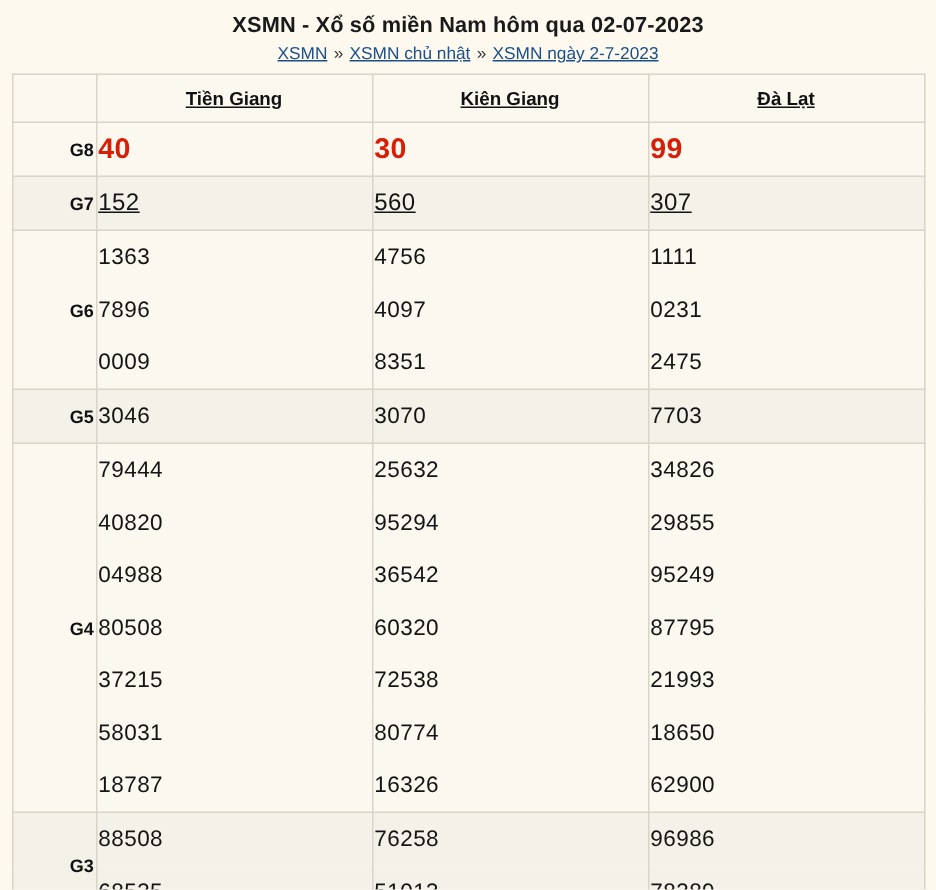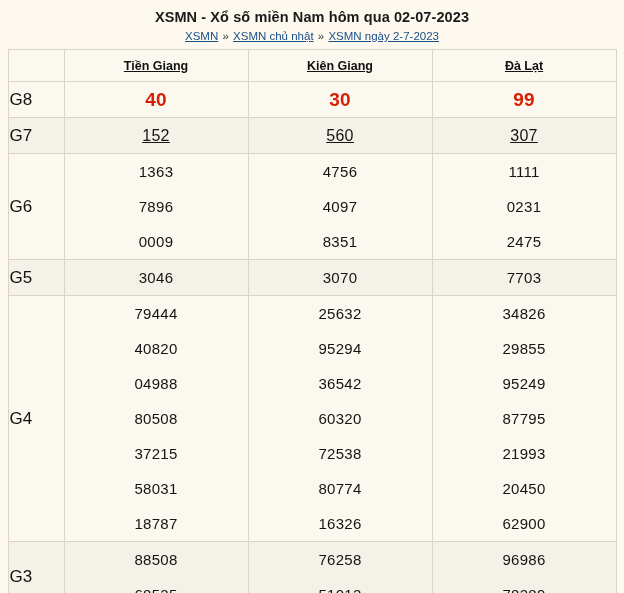--- a/index.html
+++ b/index.html
@@ -63,29 +63,28 @@
     font-size: 12.5px;
     font-weight: bold;
     color: #111;
     background: #fbf8f0;
   }
   .hdr span.u {
     text-decoration: underline;
     text-align: center;
   }
   .gcell {
-    text-align: left;
-    font-size: 17px;
-    font-weight: normal;
+    text-align: right;
+    font-size: 12px;
+    font-weight: bold;
     color: #111;
     background: #fbf8f0;
     vertical-align: middle;
   }
   .num {
-    text-align: center;
     font-size: 15px;
     color: #141414;
     background: #fbf8f0;
     height: 33px;
     vertical-align: middle;
     letter-spacing: 0.3px;
   }
   .num.big {
     font-size: 19px;
     font-weight: bold;
@@ -187,21 +186,21 @@
         <td class="num" style="border-top:none;border-bottom:none">87795</td>
       </tr>
       <tr>
         <td class="num" style="border-top:none;border-bottom:none">37215</td>
         <td class="num" style="border-top:none;border-bottom:none">72538</td>
         <td class="num" style="border-top:none;border-bottom:none">21993</td>
       </tr>
       <tr>
         <td class="num" style="border-top:none;border-bottom:none">58031</td>
         <td class="num" style="border-top:none;border-bottom:none">80774</td>
-        <td class="num" style="border-top:none;border-bottom:none">20450</td>
+        <td class="num" style="border-top:none;border-bottom:none">18650</td>
       </tr>
       <tr>
         <td class="num" style="border-top:none">18787</td>
         <td class="num" style="border-top:none">16326</td>
         <td class="num" style="border-top:none">62900</td>
       </tr>
 
       <tr class="row-alt">
         <td class="gcell" rowspan="2">G3</td>
         <td class="num" style="border-bottom:none">88508</td>

